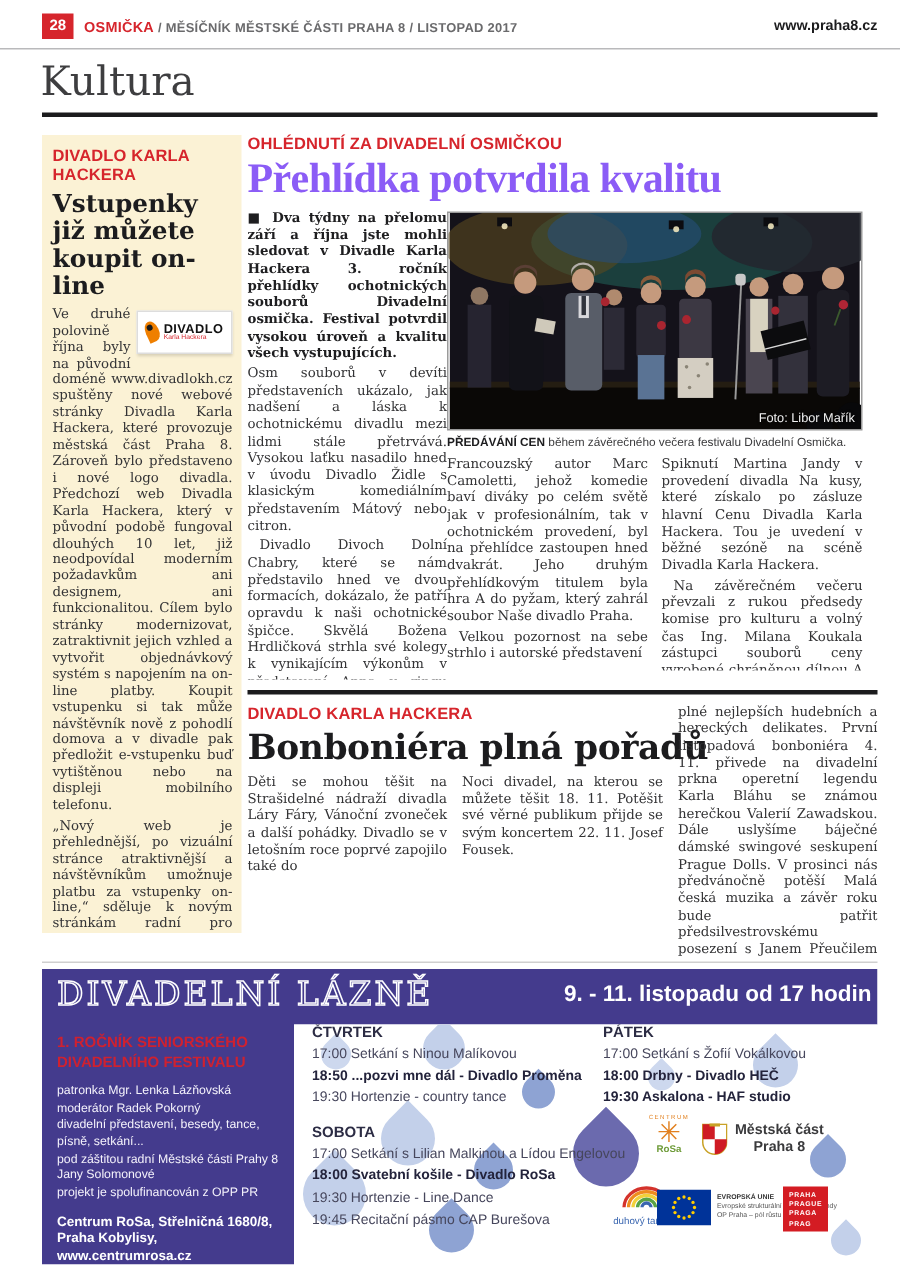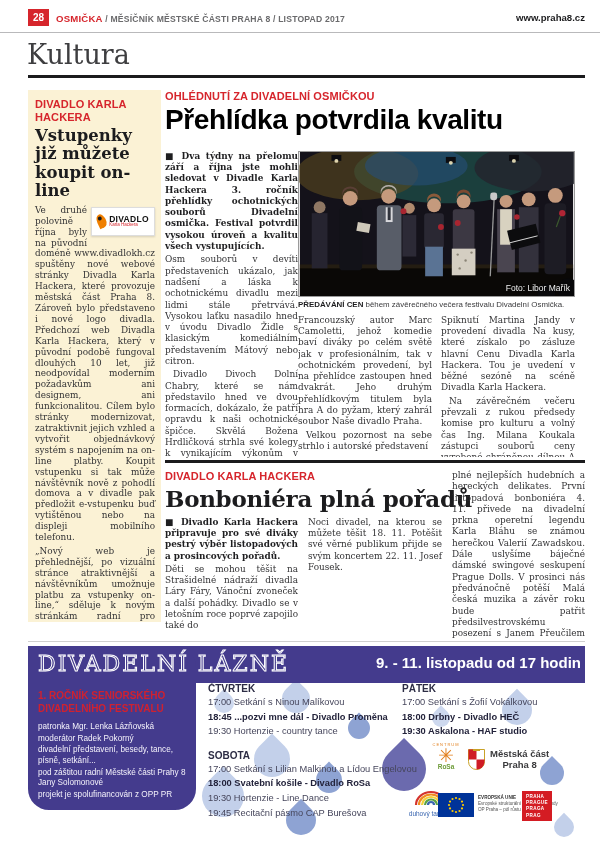--- a/index.html
+++ b/index.html
@@ -32,22 +32,22 @@
                transform:rotate(-25deg);position:relative;}
   .logo-swoosh:after{content:"";position:absolute;left:2px;top:2px;width:4px;height:4px;
                      border-radius:50%;background:#1a1a1a;}
   .logo-txt{display:flex;flex-direction:column;line-height:1;}
   .logo-txt b{font-family:"Liberation Sans",sans-serif;font-size:8.5px;color:#111;letter-spacing:.3px;}
   .logo-txt i{font-style:normal;font-family:"Liberation Sans",sans-serif;font-size:4.5px;color:#d6252c;}
   .left-panel .body{font-size:8.9px;line-height:10.9px;text-align:justify;color:#333335;}
   .left-panel .body p{margin:0 0 3px 0;}
   
   .main-art{position:absolute;left:165px;top:90px;width:420px;}
-  .main-art h1{margin:3px 0 17px 0;font-size:28px;letter-spacing:-.4px;line-height:1;
-               color:#000000;white-space:nowrap;font-family:Liberation Sans, sans-serif;}
+  .main-art h1{margin:3px 0 7px 0;font-size:28px;letter-spacing:-.4px;line-height:1;
+               color:#8b5cf6;white-space:nowrap;font-family:Liberation Serif, serif;}
   .row{display:flex;}
   .col{font-size:8.9px;line-height:11.3px;text-align:justify;color:#333335;}
   .col p{margin:0 0 2px 0;}
   .col p.indent{text-indent:8px;}
   .lead{font-weight:bold;color:#1e1e20;}
   .c1{width:133px;height:312px;overflow:hidden;}
   .photo-block{width:277px;}
   .photo-wrap{position:relative;width:277px;height:146px;border:1px solid #9a9a9a;box-sizing:border-box;}
   .photo-wrap svg{display:block;}
   .credit{position:absolute;right:4px;bottom:3px;font-family:"Liberation Sans",sans-serif;
@@ -65,22 +65,22 @@
               color:#1c1c1e;font-family:"DejaVu Serif",serif;}
   .sa-cols{display:flex;}
   .sc1{width:133px;margin-right:10px;}
   .sc2{width:134px;}
   .sc3{width:133px;}
   .thin-rule{position:absolute;left:28px;top:641px;width:557px;height:1px;background:#cfcfcf;}
   
   .ad{position:absolute;left:28px;top:646px;width:557px;height:197px;background:#fff;
       font-family:"Liberation Sans",sans-serif;overflow:hidden;text-decoration:underline;}
   .ad-band{position:absolute;left:0;top:0;width:557px;height:37px;background:#443b8d;}
-  .ad-left{position:absolute;left:0;top:0;width:168px;height:164px;background:#443b8d;
-           box-sizing:border-box;padding:44px 10px 0 10px;border-radius:21px;}
+  .ad-left{position:absolute;left:0;top:0;width:168px;height:197px;background:#443b8d;
+           box-sizing:border-box;padding:44px 10px 0 10px;}
   .ad-title{position:absolute;left:10px;top:5px;font-family:"DejaVu Serif",serif;font-size:22px;
             letter-spacing:2px;color:transparent;-webkit-text-stroke:1px #fff;white-space:nowrap;z-index:3;}
   @supports not (-webkit-text-stroke:1px #fff){.ad-title{color:#fff;}}
   .ad-date{position:absolute;right:4px;top:8px;font-size:15px;font-weight:bold;color:#fff;
            white-space:nowrap;z-index:3;}
   .ad-fest{color:#cf2130;font-weight:bold;font-size:10px;line-height:1.25;margin-bottom:7px;}
   .ad-info{color:#f4f2fb;font-size:8.2px;line-height:1.3;}
   .ad-info div{margin-bottom:1px;}
   .ad-contact{margin-top:8px;color:#fff;font-weight:bold;font-size:9px;line-height:1.3;}
   .ad-right{position:absolute;left:168px;top:37px;width:389px;height:160px;background:#fff;overflow:hidden;}
@@ -230,21 +230,20 @@
   </section>
 
   <div class="art-rule"></div>
 
   <section class="second-art">
     <div class="sa-left">
       <div class="kicker">DIVADLO KARLA HACKERA</div>
       <h2>Bonboniéra plná pořadů</h2>
       <div class="sa-cols">
         <div class="col sc1">
-          <p class="lead"><span>■</span> <span>Divadlo Karla Hackera připravuje pro své diváky pestrý výběr listopadových a prosincových pořadů.</span></p>
           <p>Děti se mohou těšit na Strašidelné nádraží divadla Láry Fáry, Vánoční zvoneček a další pohádky. Divadlo se v letošním roce poprvé zapojilo také do</p>
         </div>
         <div class="col sc2">
           <p>Noci divadel, na kterou se můžete těšit 18. 11. Potěšit své věrné publikum přijde se svým koncertem 22. 11. Josef Fousek.</p>
         </div>
       </div>
     </div>
     <div class="col sc3">
       <p>plné nejlepších hudebních a hereckých delikates. První listopadová bonboniéra 4. 11. přivede na divadelní prkna operetní legendu Karla Bláhu se známou herečkou Valerií Zawadskou. Dále uslyšíme báječné dámské swingové seskupení Prague Dolls. V prosinci nás předvánočně potěší Malá česká muzika a závěr roku bude patřit předsilvestrovskému posezení s Janem Přeučilem a Evou Hruškovou.</p>
 
@@ -287,21 +286,21 @@
       <span class="drop" style="left:236px;top:26px;width:18px;height:18px;background:#cdd8ee;"></span>
       <span class="drop" style="left:306px;top:12px;width:30px;height:30px;background:#c3d0ea;"></span>
       <span class="drop" style="left:186px;top:64px;width:44px;height:44px;background:#5150a0;opacity:.85;"></span>
       <span class="drop" style="left:344px;top:78px;width:24px;height:24px;background:#8ea3d3;"></span>
       <span class="drop" style="left:90px;top:122px;width:30px;height:30px;background:#8ea3d3;"></span>
       <span class="drop" style="left:358px;top:134px;width:20px;height:20px;background:#c3d0ea;"></span>
 
       <div class="sched sched-a">
         <div class="day">ČTVRTEK</div>
         <div class="it">17:00 Setkání s Ninou Malíkovou</div>
-        <div class="it b">18:45 ...pozvi mne dál - Divadlo Proměna</div>
+        <div class="it b">18:50 ...pozvi mne dál - Divadlo Proměna</div>
         <div class="it">19:30 Hortenzie - country tance</div>
         <div class="day blk2">SOBOTA</div>
         <div class="it">17:00 Setkání s Lilian Malkinou a Lídou Engelovou</div>
         <div class="it b">18:00 Svatební košile - Divadlo RoSa</div>
         <div class="it">19:30 Hortenzie - Line Dance</div>
         <div class="it">19:45 Recitační pásmo CAP Burešova</div>
       </div>
       <div class="sched sched-b">
         <div class="day">PÁTEK</div>
         <div class="it">17:00 Setkání s Žofií Vokálkovou</div>

